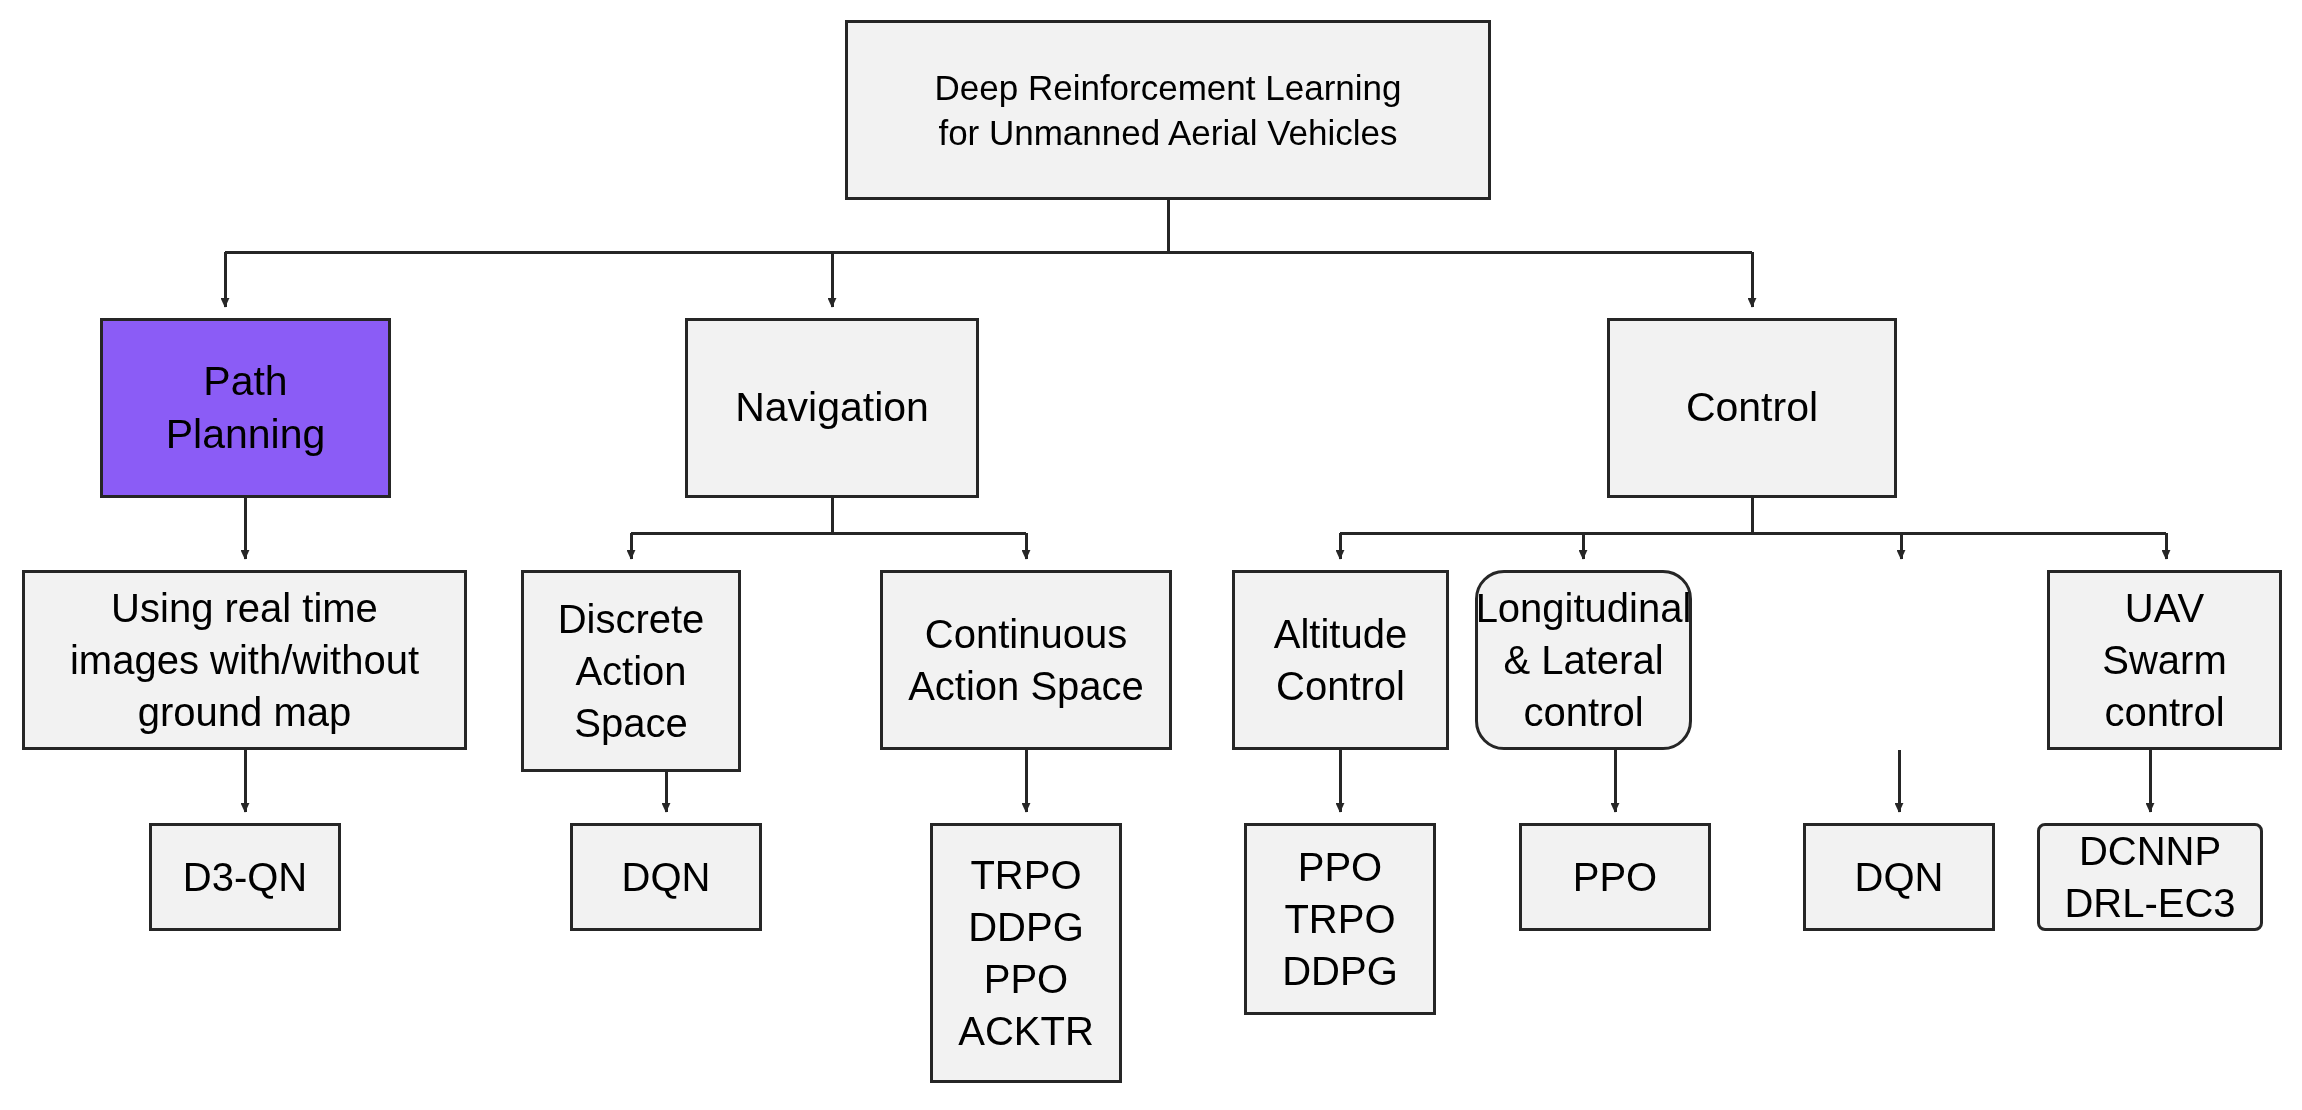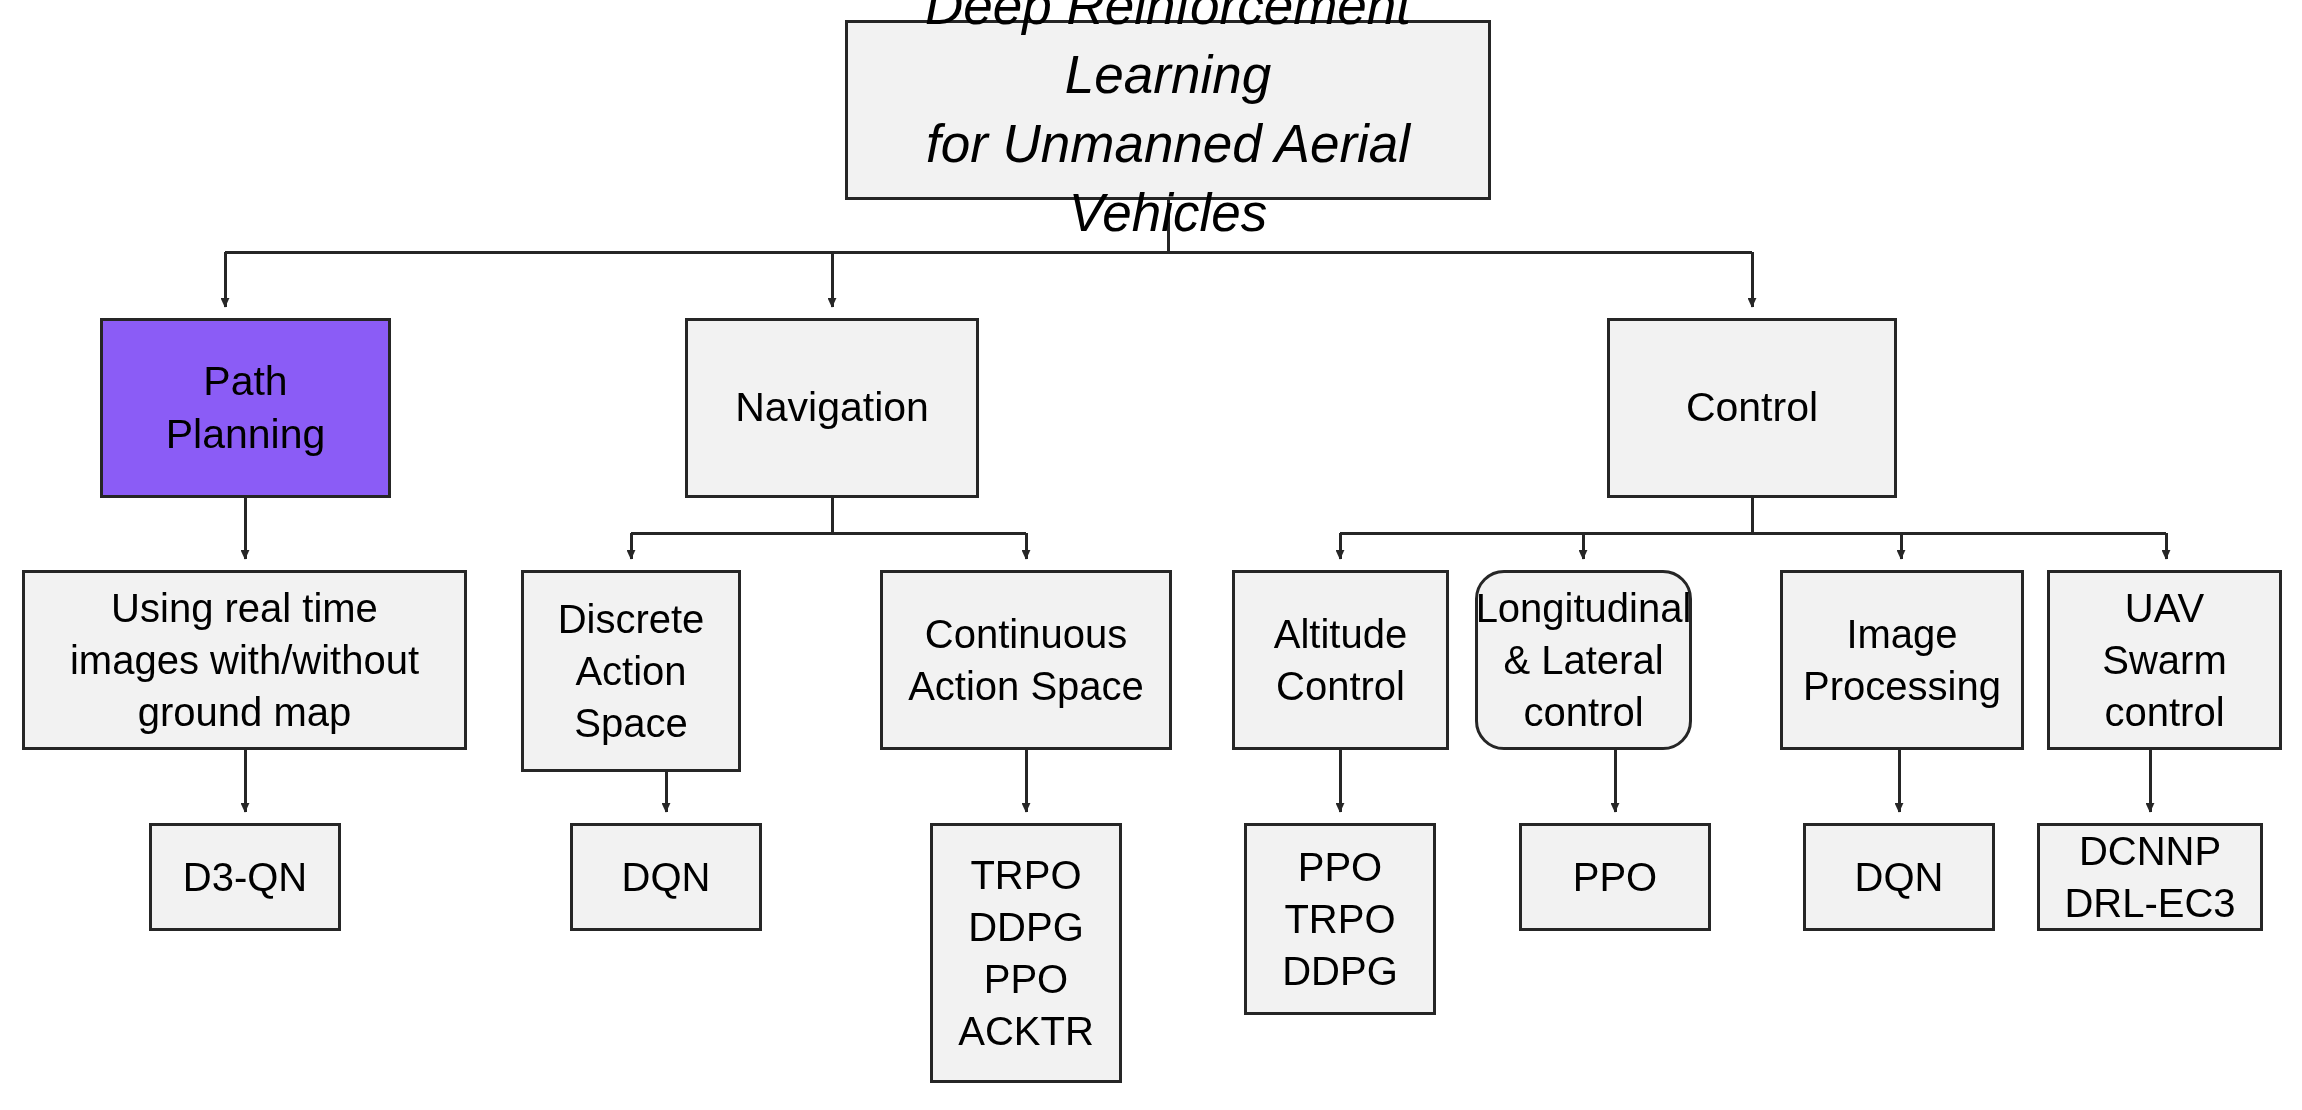--- a/index.html
+++ b/index.html
@@ -32,21 +32,21 @@
     border: 3px solid #262626;
     display: flex;
     align-items: center;
     justify-content: center;
     text-align: center;
     color: #000000;
     line-height: 1.30;
     white-space: pre-line;
     padding: 2px 6px;
   }
-  .node.root   { font-size: 53px; font-style: italic; }
+  .node.root   { font-size: 35px; }
   .node.lvl1   { font-size: 41px; }
   .node.lvl2   { font-size: 40px; }
   .node.leaf   { font-size: 40px; }
 </style>
 </head>
 <body>
 
 <div id="canvas" style="background: rgb(255, 255, 255);">
 
   <svg id="edges" viewBox="0 0 2302 1110" width="2302" height="1110" xmlns="http://www.w3.org/2000/svg">
@@ -108,22 +108,20 @@
   <div class="node lvl2" style="left: 880px; top: 570px; width: 292px; height: 180px; background: rgb(242, 242, 242); border-color: rgb(38, 38, 38); color: rgb(0, 0, 0);">Continuous
 Action Space</div>
 
   <div class="node lvl2" style="left: 1232px; top: 570px; width: 217px; height: 180px; background: rgb(242, 242, 242); border-color: rgb(38, 38, 38); color: rgb(0, 0, 0);">Altitude
 Control</div>
 
   <div class="node lvl2" style="left: 1475px; top: 570px; width: 217px; height: 180px; background: rgb(242, 242, 242); border-color: rgb(38, 38, 38); color: rgb(0, 0, 0); border-radius: 29px;">Longitudinal
 &amp; Lateral
 control</div>
 
-  <div class="node lvl2" style="left: 1780px; top: 570px; width: 244px; height: 180px; background: rgb(242, 242, 242); border-color: rgb(38, 38, 38); color: rgb(0, 0, 0);">Image
-Processing</div>
 
   <div class="node lvl2" style="left: 2047px; top: 570px; width: 235px; height: 180px; background: rgb(242, 242, 242); border-color: rgb(38, 38, 38); color: rgb(0, 0, 0);">UAV
 Swarm
 control</div>
 
   <div class="node leaf" style="left: 149px; top: 823px; width: 192px; height: 108px; background: rgb(242, 242, 242); border-color: rgb(38, 38, 38); color: rgb(0, 0, 0);">D3-QN</div>
 
   <div class="node leaf" style="left: 570px; top: 823px; width: 192px; height: 108px; background: rgb(242, 242, 242); border-color: rgb(38, 38, 38); color: rgb(0, 0, 0);">DQN</div>
 
   <div class="node leaf" style="left: 930px; top: 823px; width: 192px; height: 260px; background: rgb(242, 242, 242); border-color: rgb(38, 38, 38); color: rgb(0, 0, 0);">TRPO
@@ -132,16 +130,16 @@
 ACKTR</div>
 
   <div class="node leaf" style="left: 1244px; top: 823px; width: 192px; height: 192px; background: rgb(242, 242, 242); border-color: rgb(38, 38, 38); color: rgb(0, 0, 0);">PPO
 TRPO
 DDPG</div>
 
   <div class="node leaf" style="left: 1519px; top: 823px; width: 192px; height: 108px; background: rgb(242, 242, 242); border-color: rgb(38, 38, 38); color: rgb(0, 0, 0);">PPO</div>
 
   <div class="node leaf" style="left: 1803px; top: 823px; width: 192px; height: 108px; background: rgb(242, 242, 242); border-color: rgb(38, 38, 38); color: rgb(0, 0, 0);">DQN</div>
 
-  <div class="node leaf" style="left: 2037px; top: 823px; width: 226px; height: 108px; background: rgb(242, 242, 242); border-color: rgb(38, 38, 38); color: rgb(0, 0, 0);">DCNNP
+  <div class="node leaf" style="left: 2037px; top: 823px; width: 226px; height: 108px; background: rgb(242, 242, 242); border-color: rgb(38, 38, 38); color: rgb(0, 0, 0); border-radius: 8px;">DCNNP
 DRL-EC3</div>
 
 </div>
 
 </body></html>

